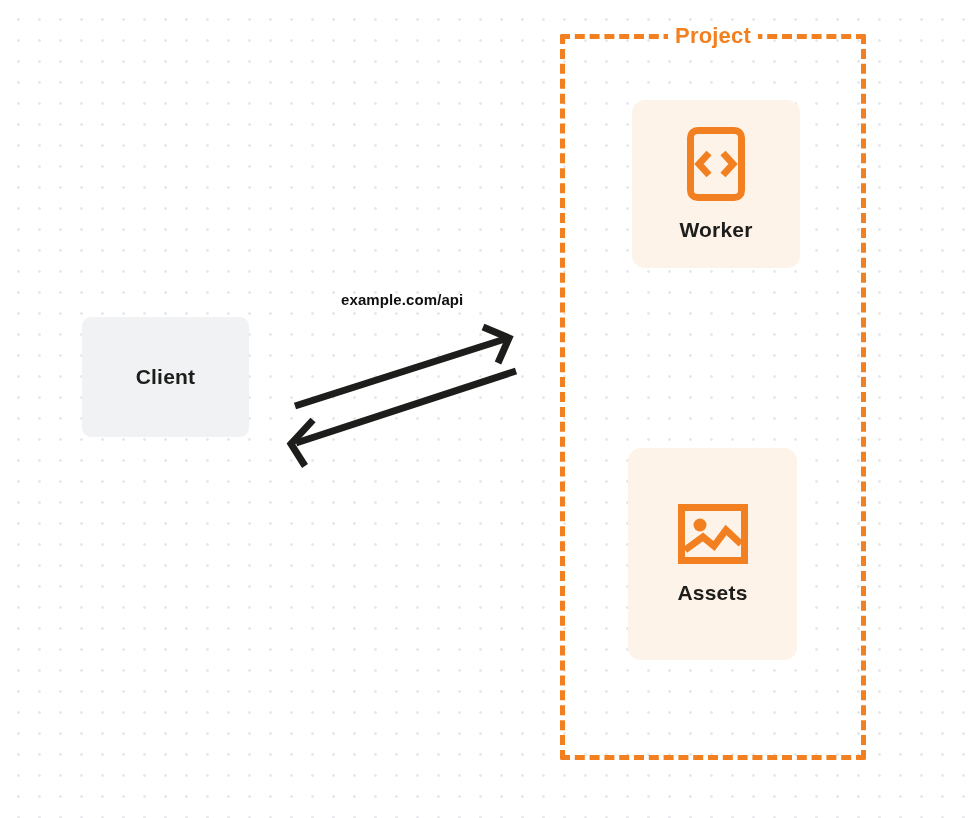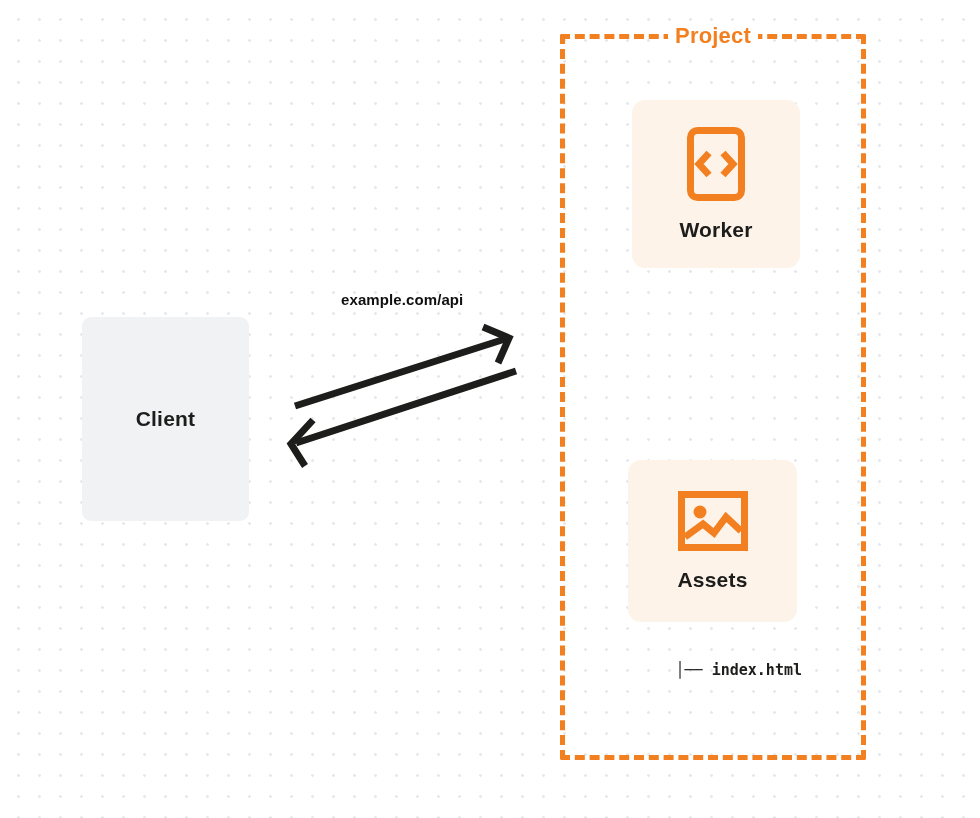--- a/index.html
+++ b/index.html
@@ -23,21 +23,21 @@
     background-size: 21px 21px;
     background-position: 8px 9px;
   }
 
   
   .client-box {
     position: absolute;
     left: 82px;
     top: 317px;
     width: 167px;
-    height: 204px;
+    height: 120px;
     background: #f1f2f4;
     border-radius: 9px;
     display: flex;
     align-items: center;
     justify-content: center;
   }
   .client-label {
     font-size: 21px;
     font-weight: bold;
     color: #1d1d1b;
@@ -103,23 +103,23 @@
     justify-content: center;
   }
   .card-worker {
     left: 632px;
     top: 100px;
     width: 168px;
     height: 168px;
   }
   .card-assets {
     left: 628px;
-    top: 460px;
+    top: 448px;
     width: 169px;
-    height: 162px;
+    height: 212px;
   }
   .card-icon {
     display: block;
     margin-bottom: 13px;
   }
   .card-label {
     font-size: 21px;
     font-weight: bold;
     color: #1d1d1b;
     letter-spacing: 0.2px;
@@ -185,17 +185,16 @@
       <svg width="70" height="60" viewBox="0 0 70 60">
         <rect x="3.5" y="3.5" width="63" height="53" fill="none" stroke="#f38020" stroke-width="7"></rect>
         <circle cx="22" cy="21" r="6.5" fill="#f38020"></circle>
         <polyline points="7,46 25,33 36,42 48,26 63,40" fill="none" stroke="#f38020" stroke-width="7" stroke-linecap="butt" stroke-linejoin="miter"></polyline>
       </svg>
     </span>
     <span class="card-label">Assets</span>
   </div>
 
   <div class="file-tree">
-    <span class="tree-row"><span>│──</span> <span>index.html</span></span>
     
   </div>
 
 </div>
 
 </body></html>

